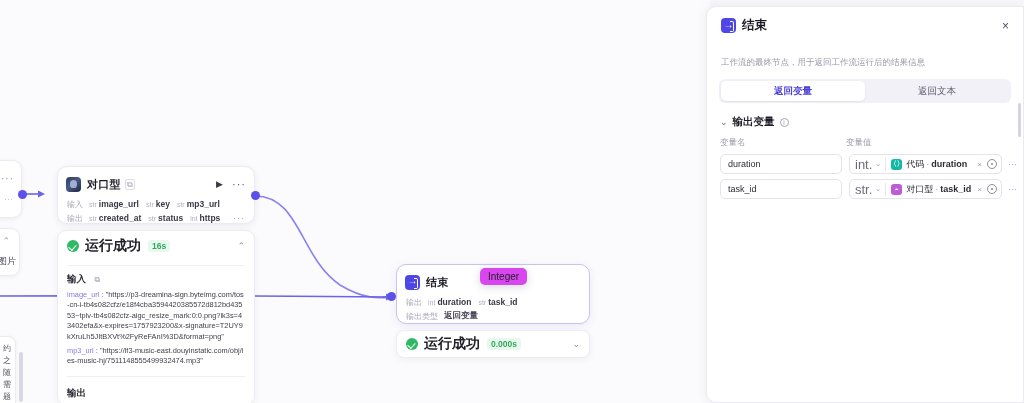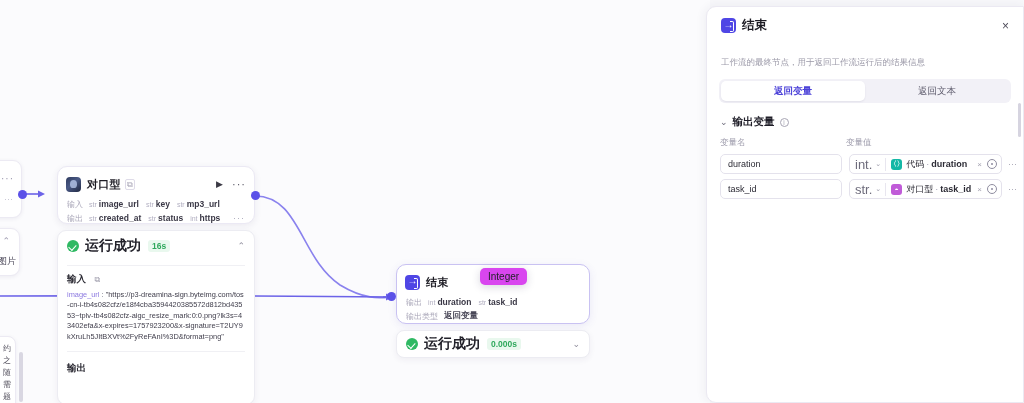--- a/index.html
+++ b/index.html
@@ -299,20 +299,23 @@
         <span class="log-time">16s</span>
         <span class="log-chev">⌃</span>
       </div>
       <div class="log-divider"></div>
       <div class="log-sec">
         <span class="log-sec-title">输入</span>
         <span class="copy-ico">⧉</span>
         <div class="kv">
           <span class="k">image_url</span><span class="c"> : </span><span class="v">"https://p3-dreamina-sign.byteimg.com/tos-cn-i-tb4s082cfz/e18f4cba3594420385572d812bd43553~tplv-tb4s082cfz-aigc_resize_mark:0:0.png?lk3s=43402efa&amp;x-expires=1757923200&amp;x-signature=T2UY9kXruLh5JItBXVt%2FyReFAnI%3D&amp;format=png"</span>
         </div>
+        <div class="kv">
+          <span class="k">mp3_url</span><span class="c"> : </span><span class="v">"https://lf3-music-east.douyinstatic.com/obj/ies-music-hj/7511148555499932474.mp3"</span>
+        </div>
       </div>
       <div class="log-divider" style="margin-top:9px;"></div>
       <div class="log-sec" style="padding-top:5px;">
         <span class="log-sec-title">输出</span>
         
       </div>
     </div>
 
     <div class="node-end">
       <div class="node-head">

